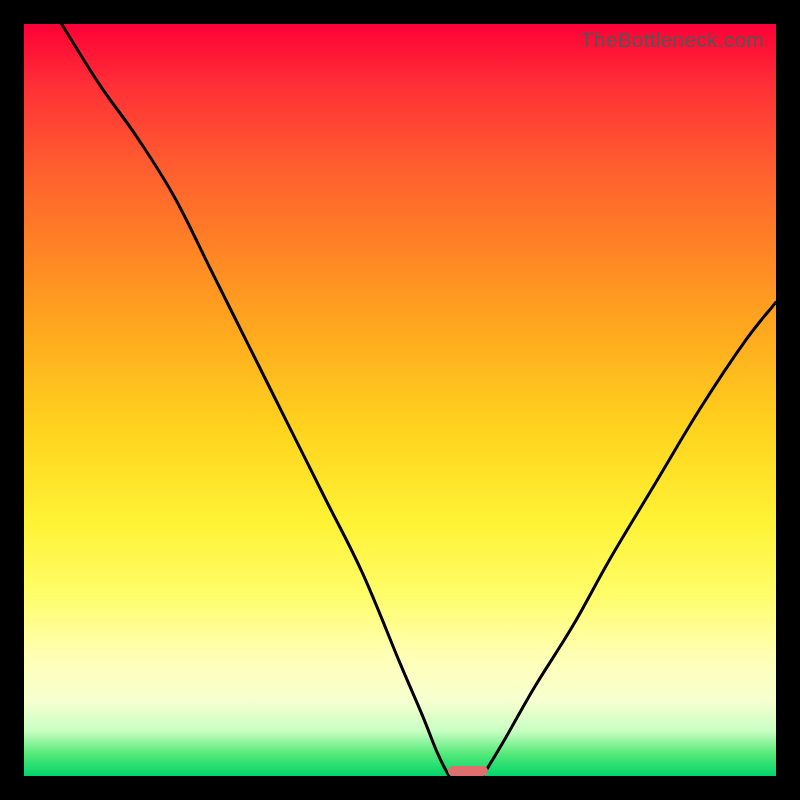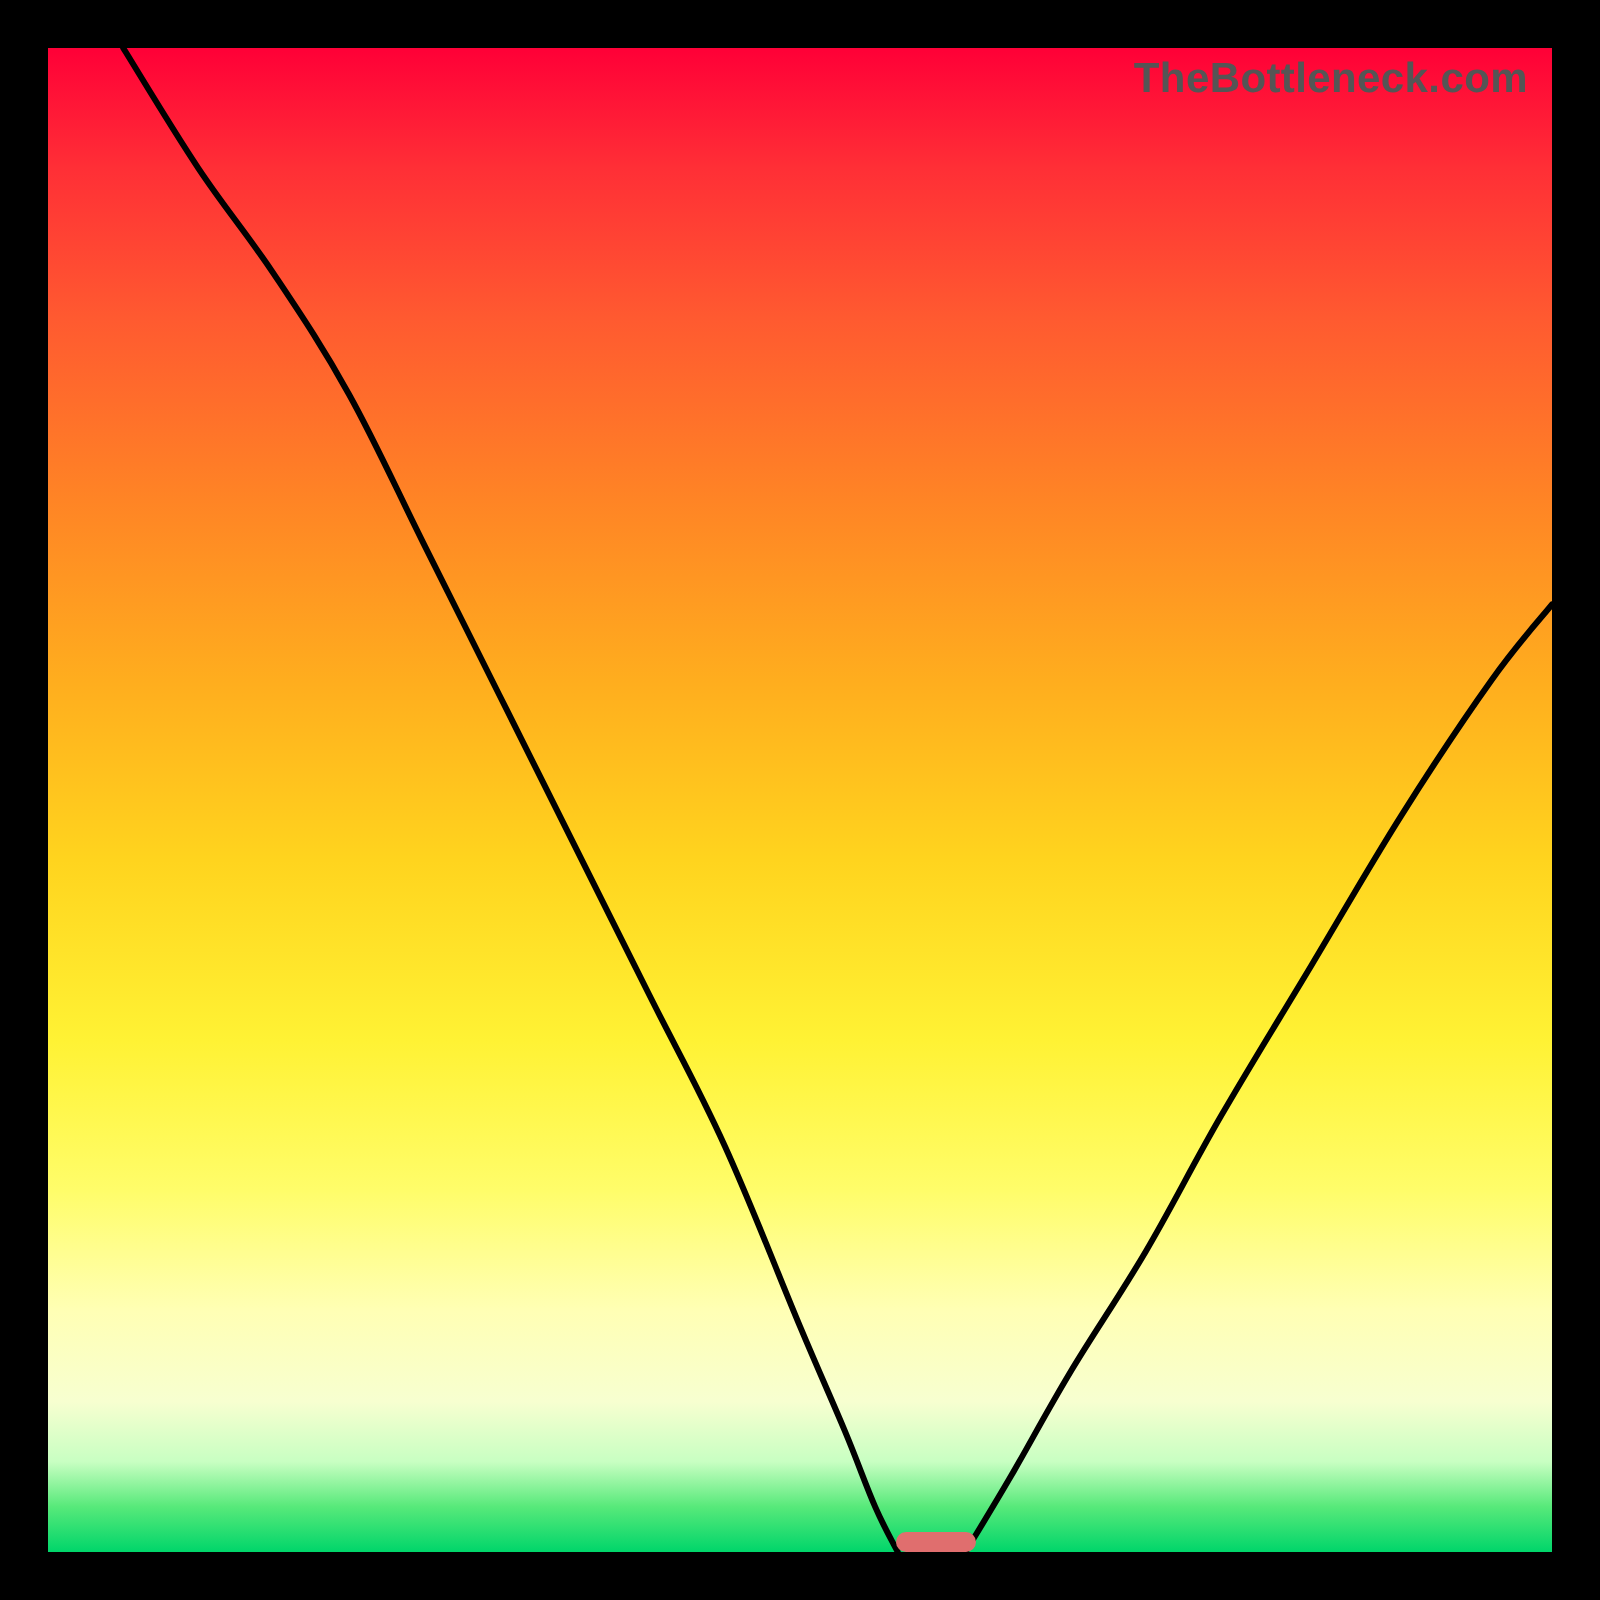--- a/index.html
+++ b/index.html
@@ -38,21 +38,21 @@
       #57e97a 97%,
       #00d56a 100%
     );
   }
   .watermark {
     position: absolute;
     top: 4px;
     right: 12px;
     color: #555;
     font-size: 21px;
-    font-weight: 700;
+    font-weight: 400;
     letter-spacing: 0.2px;
     user-select: none;
   }
   svg.curve {
     position: absolute;
     left: 0;
     top: 0;
     width: 752px;
     height: 752px;
   }

